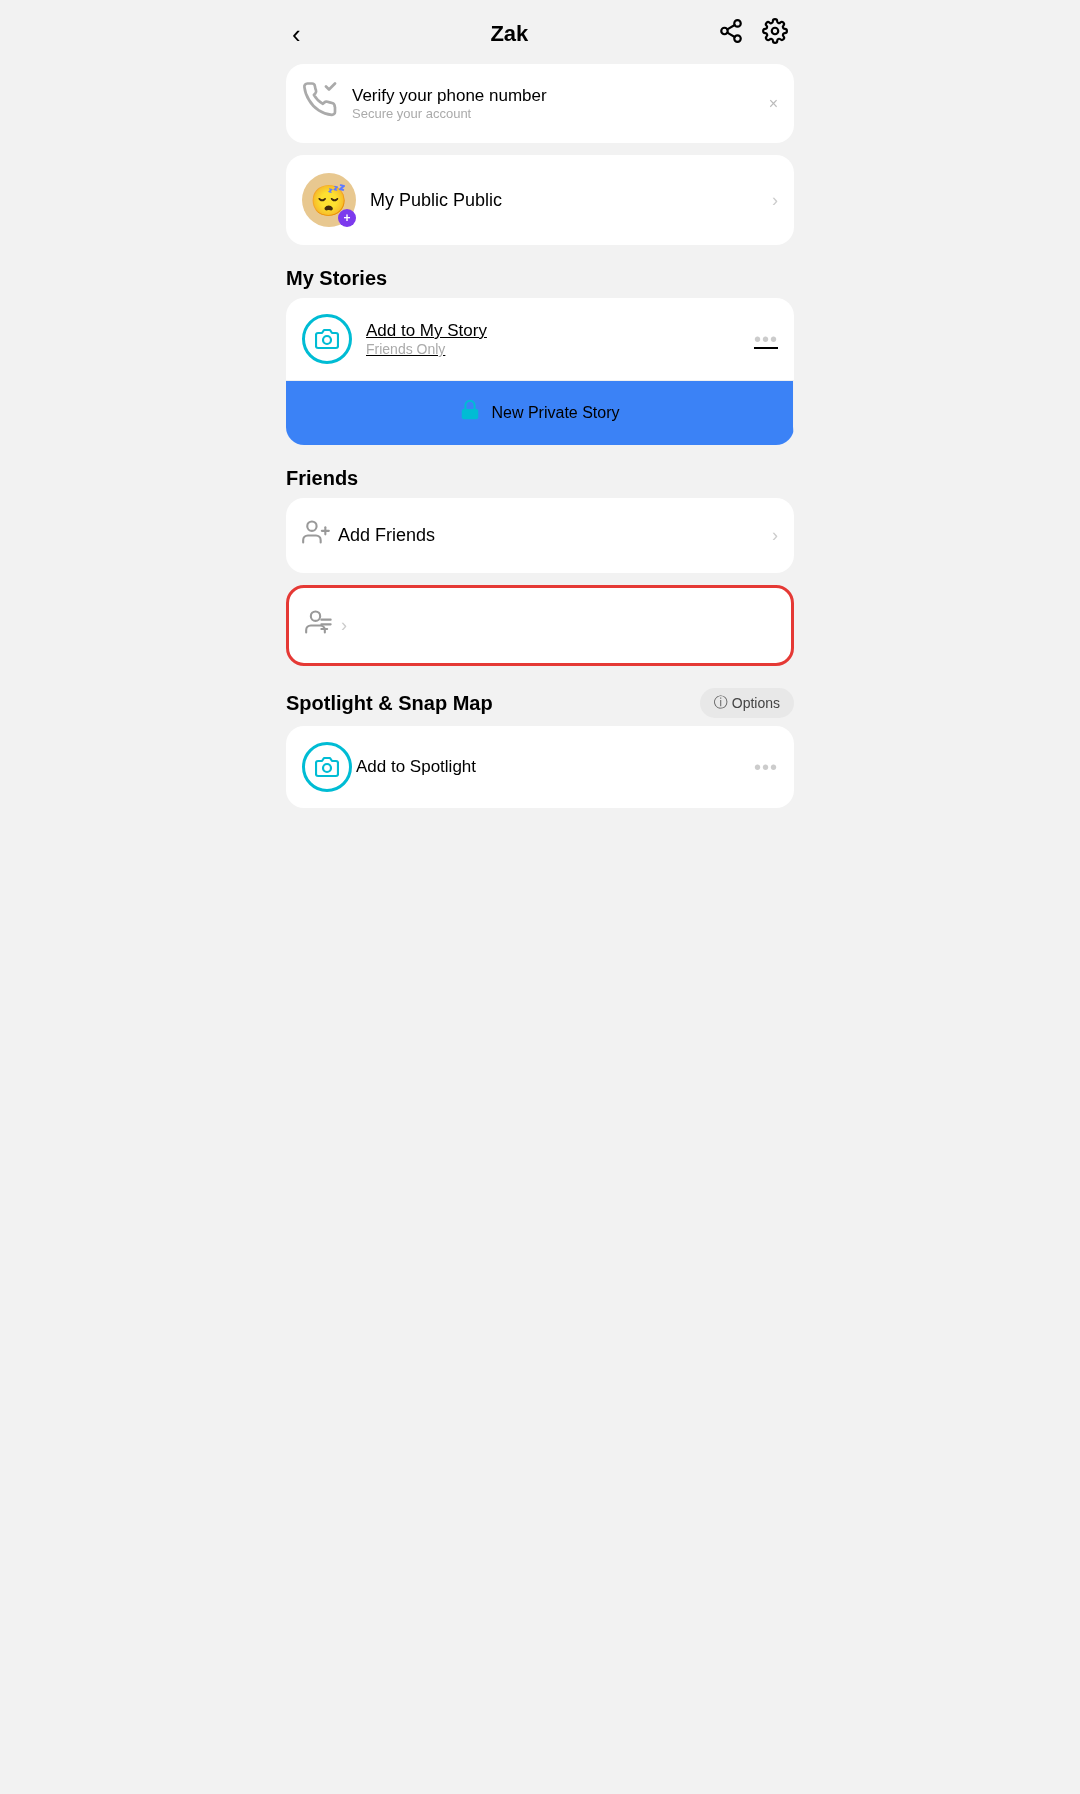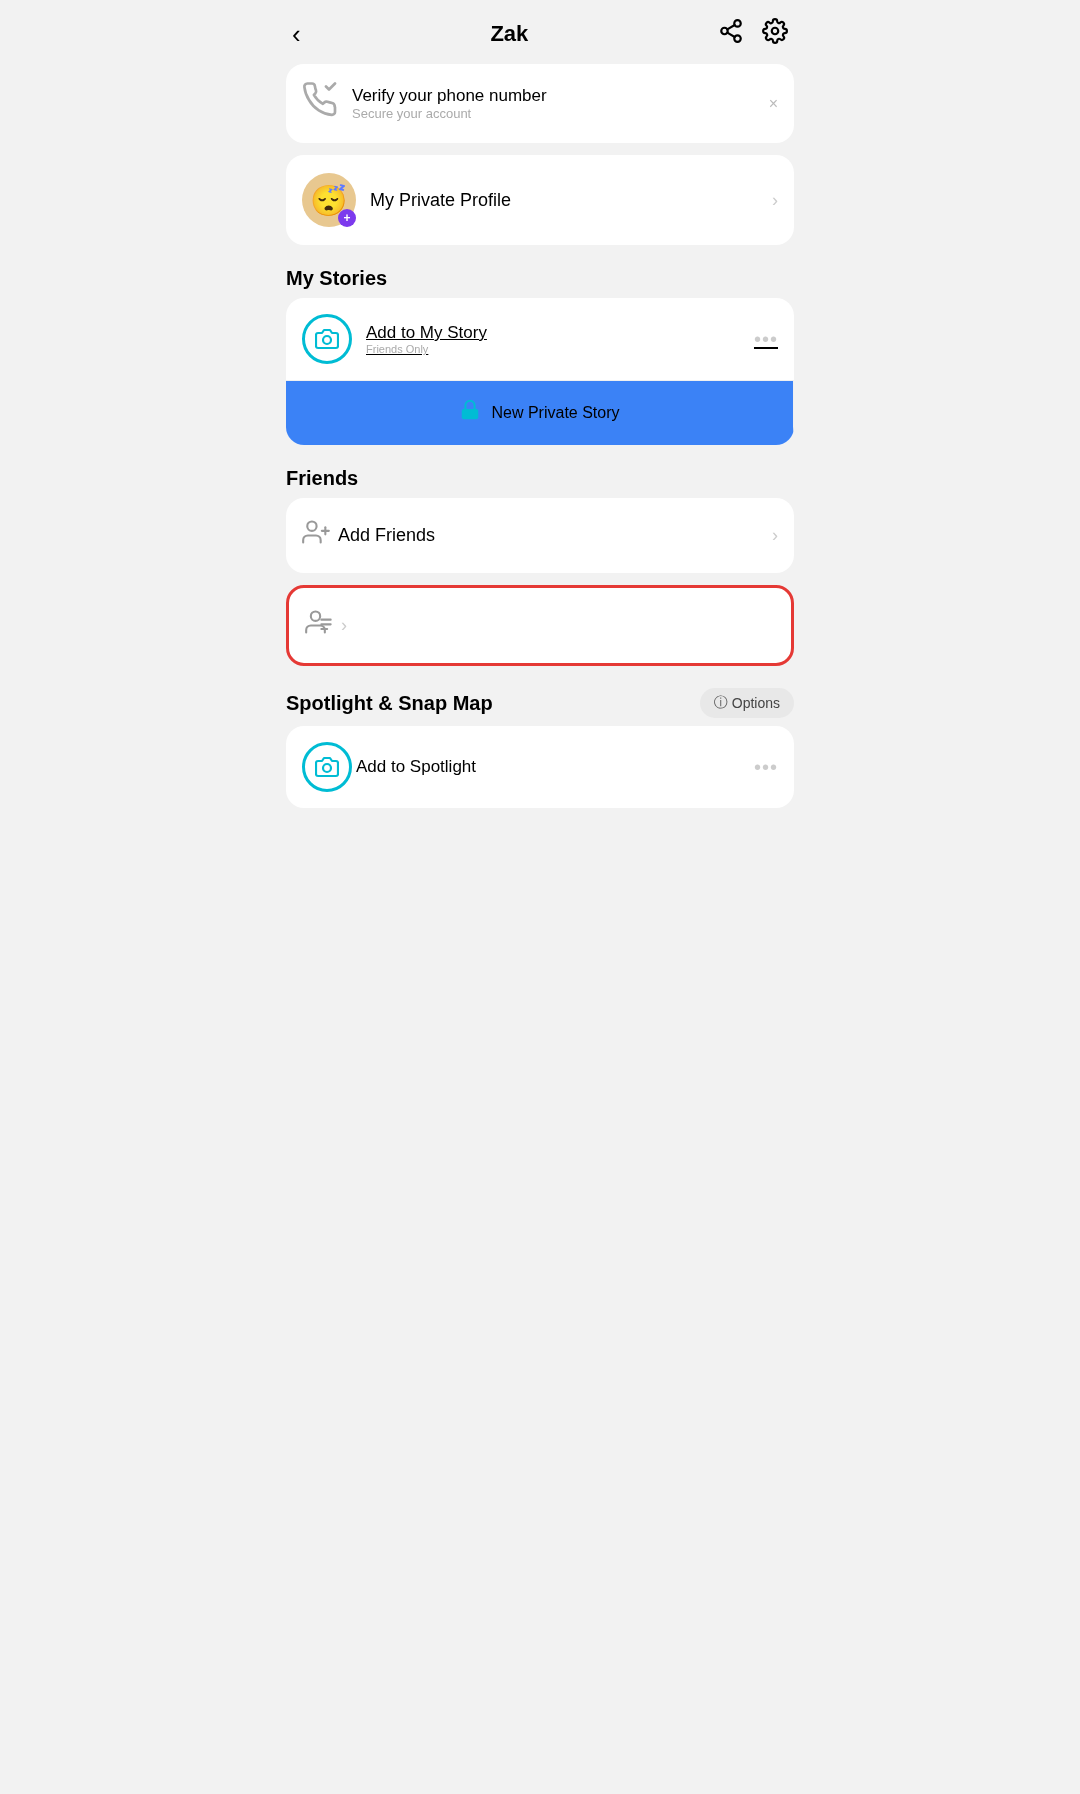--- a/index.html
+++ b/index.html
@@ -159,21 +159,21 @@
       justify-content: center;
       font-size: 22px;
       color: #00bcd4;
     }
     .story-main-text h3 {
       font-size: 17px;
       font-weight: 500;
       color: #000;
     }
     .story-main-text p {
-      font-size: 11px;
+      font-size: 14px;
       color: #aaa;
     }
     .dots-btn {
       margin-left: auto;
       color: #ccc;
       font-size: 20px;
       letter-spacing: 1px;
       cursor: pointer;
     }
 
@@ -320,21 +320,21 @@
     <span class="close-btn">×</span>
   </div>
 </div>
 
 <div class="card">
   <div class="profile-row">
     <div class="profile-avatar">
       <span>😴</span>
       <span class="avatar-plus">+</span>
     </div>
-    <span class="profile-label">My Private Profile</span>
+    <span class="profile-label">My Public Public</span>
     <span class="chevron">›</span>
   </div>
 </div>
 
 <div class="section-title">My Stories</div>
 
 <div class="stories-card">
 
   <div class="story-main-row">
     <div class="camera-icon-blue">

